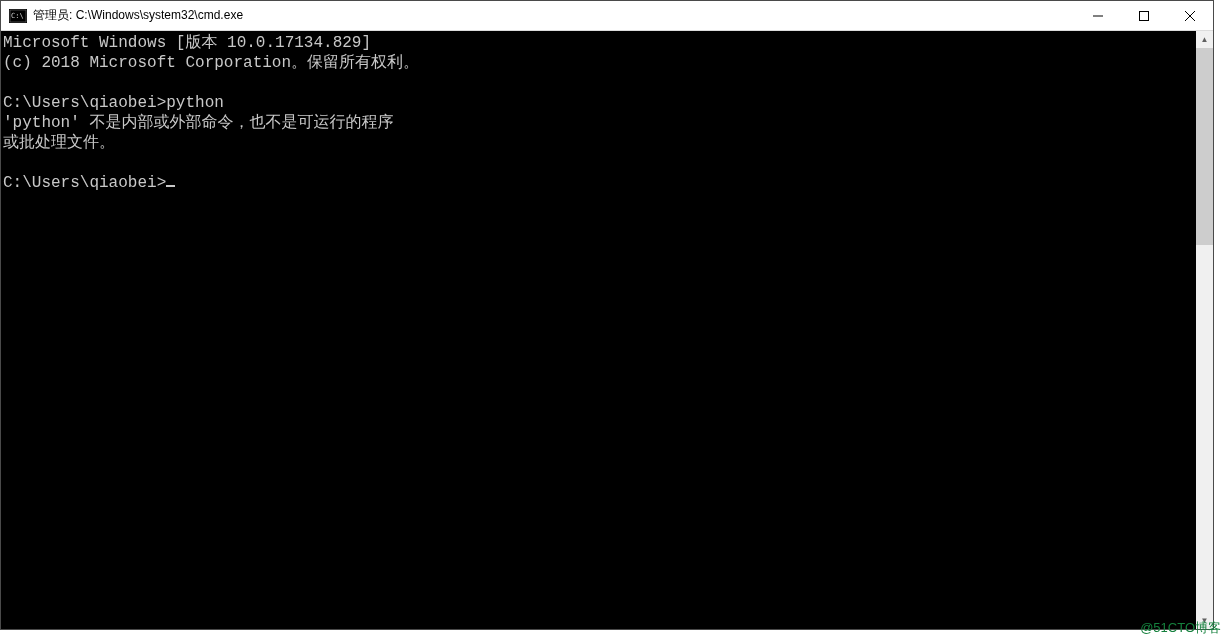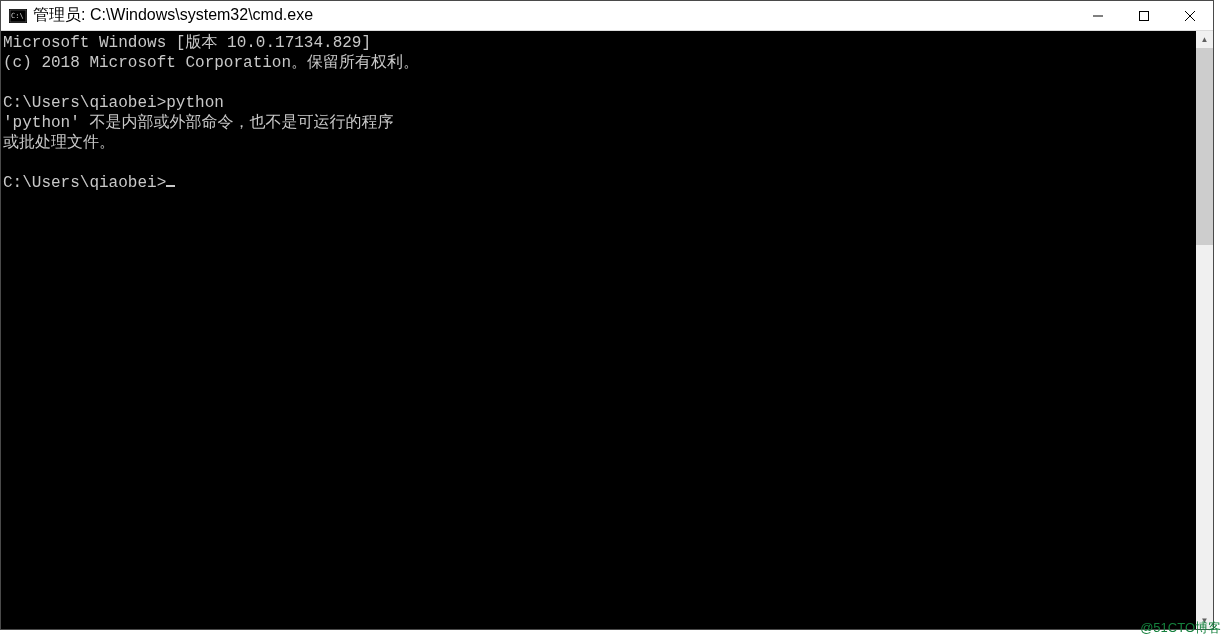--- a/index.html
+++ b/index.html
@@ -32,21 +32,21 @@
     .titlebar .icon-box {
       width: 18px;
       height: 14px;
       margin-left: 8px;
       margin-right: 6px;
       position: relative;
       flex-shrink: 0;
     }
     .titlebar .icon-box svg { display:block; }
     .titlebar .title-text {
-      font-size: 16px;
+      font-size: 12px;
       color: #000;
       white-space: nowrap;
       overflow: hidden;
     }
     .titlebar .spacer { flex: 1; }
     .win-controls {
       display: flex;
       height: 100%;
     }
     .win-btn {

